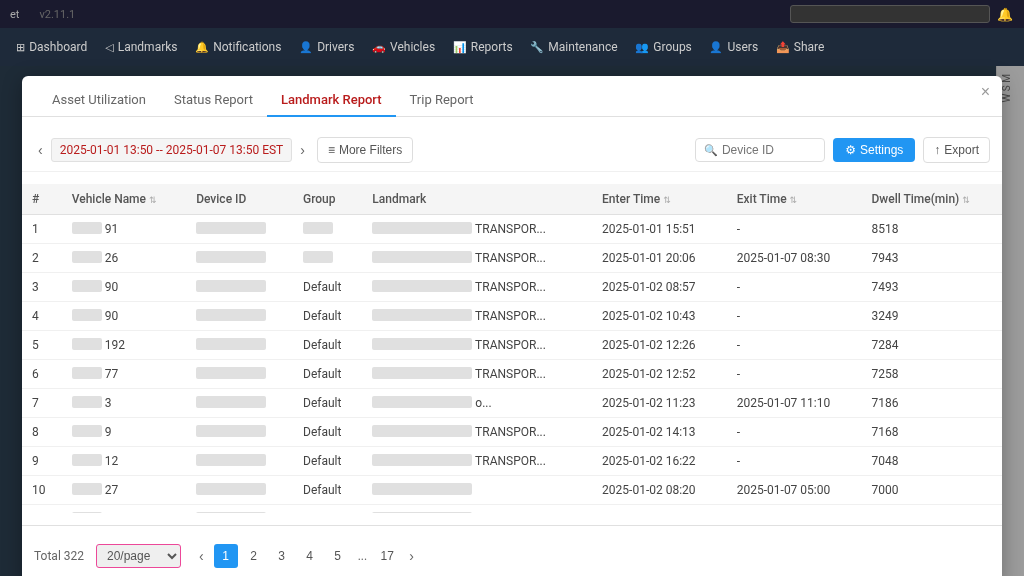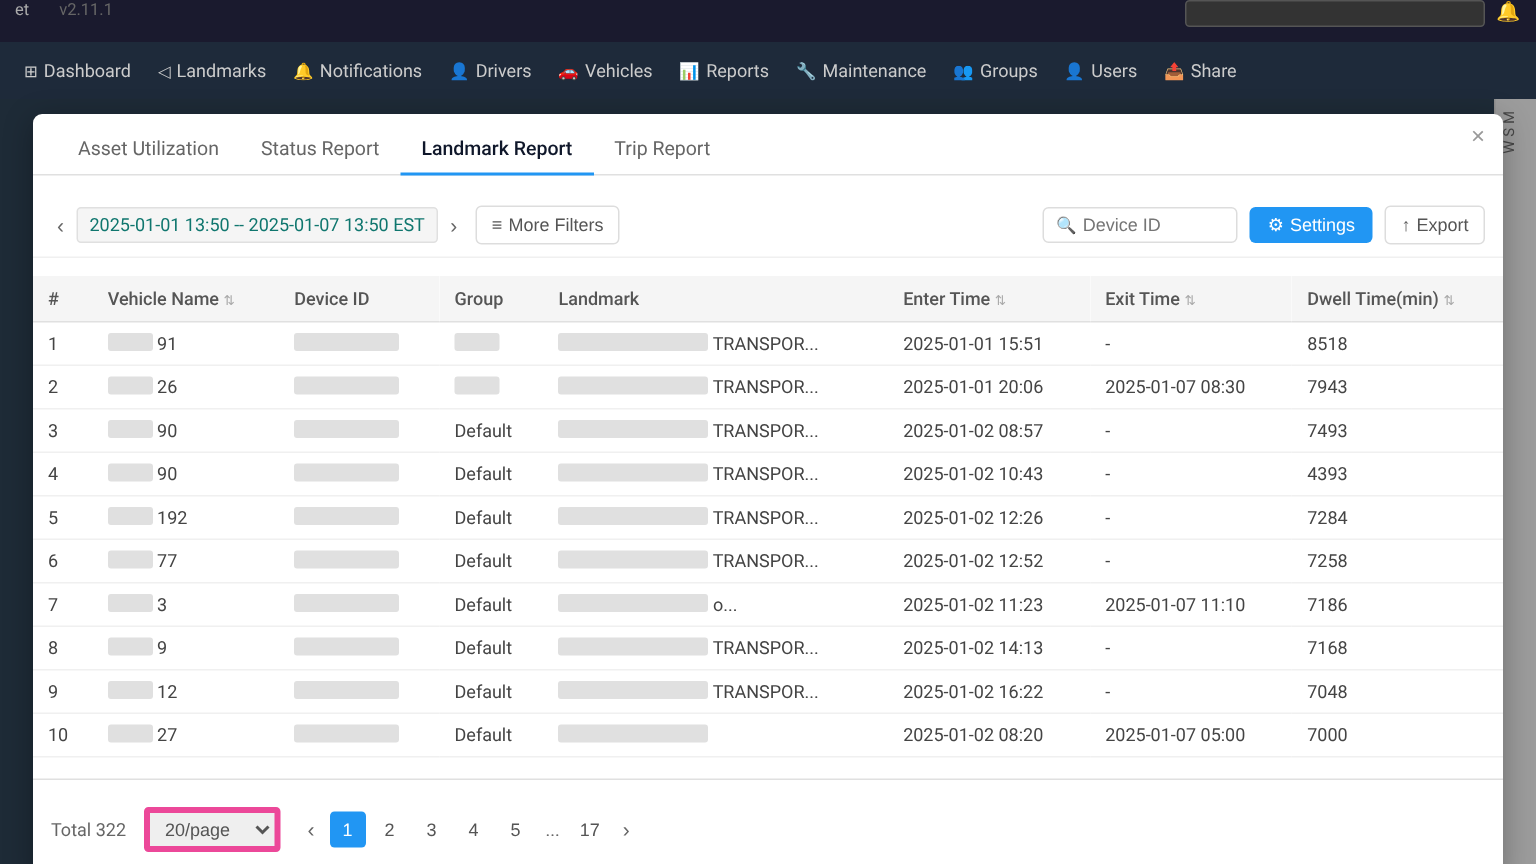--- a/index.html
+++ b/index.html
@@ -11,20 +11,21 @@
       height: 576px;
       overflow: hidden;
       position: relative;
     }
 
     
     .top-bar {
       background: #1a1a2e;
       height: 28px;
       display: flex;
+      align-items: center;
       padding: 0 10px;
       color: #aaa;
       font-size: 11px;
     }
     .top-bar .version { margin-left: 20px; color: #666; }
     .top-bar .search-bar {
       margin-left: auto;
       margin-right: 8px;
       background: #333;
       border: 1px solid #555;
@@ -97,21 +98,21 @@
     }
     .modal-tab {
       padding: 8px 14px;
       font-size: 13px;
       color: #666;
       cursor: pointer;
       border-bottom: 2px solid transparent;
       margin-bottom: -1px;
     }
     .modal-tab.active {
-      color: #0f172a;
+      color: #b91c1c;
       border-bottom: 2px solid #2196f3;
       font-weight: 500;
     }
     .modal-close {
       position: absolute;
       right: 12px;
       top: 8px;
       font-size: 16px;
       color: #999;
       cursor: pointer;
@@ -136,21 +137,21 @@
     .date-nav-btn {
       background: none;
       border: none;
       font-size: 14px;
       color: #666;
       cursor: pointer;
       padding: 2px 4px;
     }
     .date-range {
       font-size: 12px;
-      color: #0f766e;
+      color: #b91c1c;
       background: #f5f5f5;
       padding: 4px 8px;
       border-radius: 3px;
       border: 1px solid #e0e0e0;
     }
     .more-filters-btn {
       display: flex;
       align-items: center;
       gap: 4px;
       padding: 5px 10px;
@@ -257,21 +258,21 @@
       padding: 18px 12px;
       border-top: 1px solid #e0e0e0;
       gap: 4px;
     }
     .total-count {
       font-size: 12px;
       color: #666;
       margin-right: 8px;
     }
     .per-page-select {
-      border: 4px solid #ec4899;
+      border: 1px solid #ec4899;
       border-radius: 3px;
       padding: 3px 6px;
       font-size: 12px;
       color: #555;
       margin-right: 8px;
     }
     .page-nav-btn {
       background: none;
       border: none;
       font-size: 14px;
@@ -469,21 +470,21 @@
       <td>7493</td>
     </tr>
               <tr>
       <td>4</td>
       <td><span class="blurred-text blurred-sm">&nbsp;&nbsp;&nbsp;&nbsp;</span> 90</td>
       <td><span class="blurred-text blurred-md">&nbsp;&nbsp;&nbsp;&nbsp;&nbsp;&nbsp;&nbsp;&nbsp;&nbsp;&nbsp;</span></td>
       <td>Default</td>
       <td><span class="blurred-text blurred-lg">&nbsp;&nbsp;&nbsp;&nbsp;&nbsp;&nbsp;&nbsp;&nbsp;&nbsp;&nbsp;&nbsp;&nbsp;&nbsp;</span> TRANSPOR...</td>
       <td>2025-01-02 10:43</td>
       <td>-</td>
-      <td>4393</td>
+      <td>3249</td>
     </tr>
               <tr>
       <td>5</td>
       <td><span class="blurred-text blurred-sm">&nbsp;&nbsp;&nbsp;&nbsp;</span> 192</td>
       <td><span class="blurred-text blurred-md">&nbsp;&nbsp;&nbsp;&nbsp;&nbsp;&nbsp;&nbsp;&nbsp;&nbsp;&nbsp;</span></td>
       <td>Default</td>
       <td><span class="blurred-text blurred-lg">&nbsp;&nbsp;&nbsp;&nbsp;&nbsp;&nbsp;&nbsp;&nbsp;&nbsp;&nbsp;&nbsp;&nbsp;&nbsp;</span> TRANSPOR...</td>
       <td>2025-01-02 12:26</td>
       <td>-</td>
       <td>7284</td>

